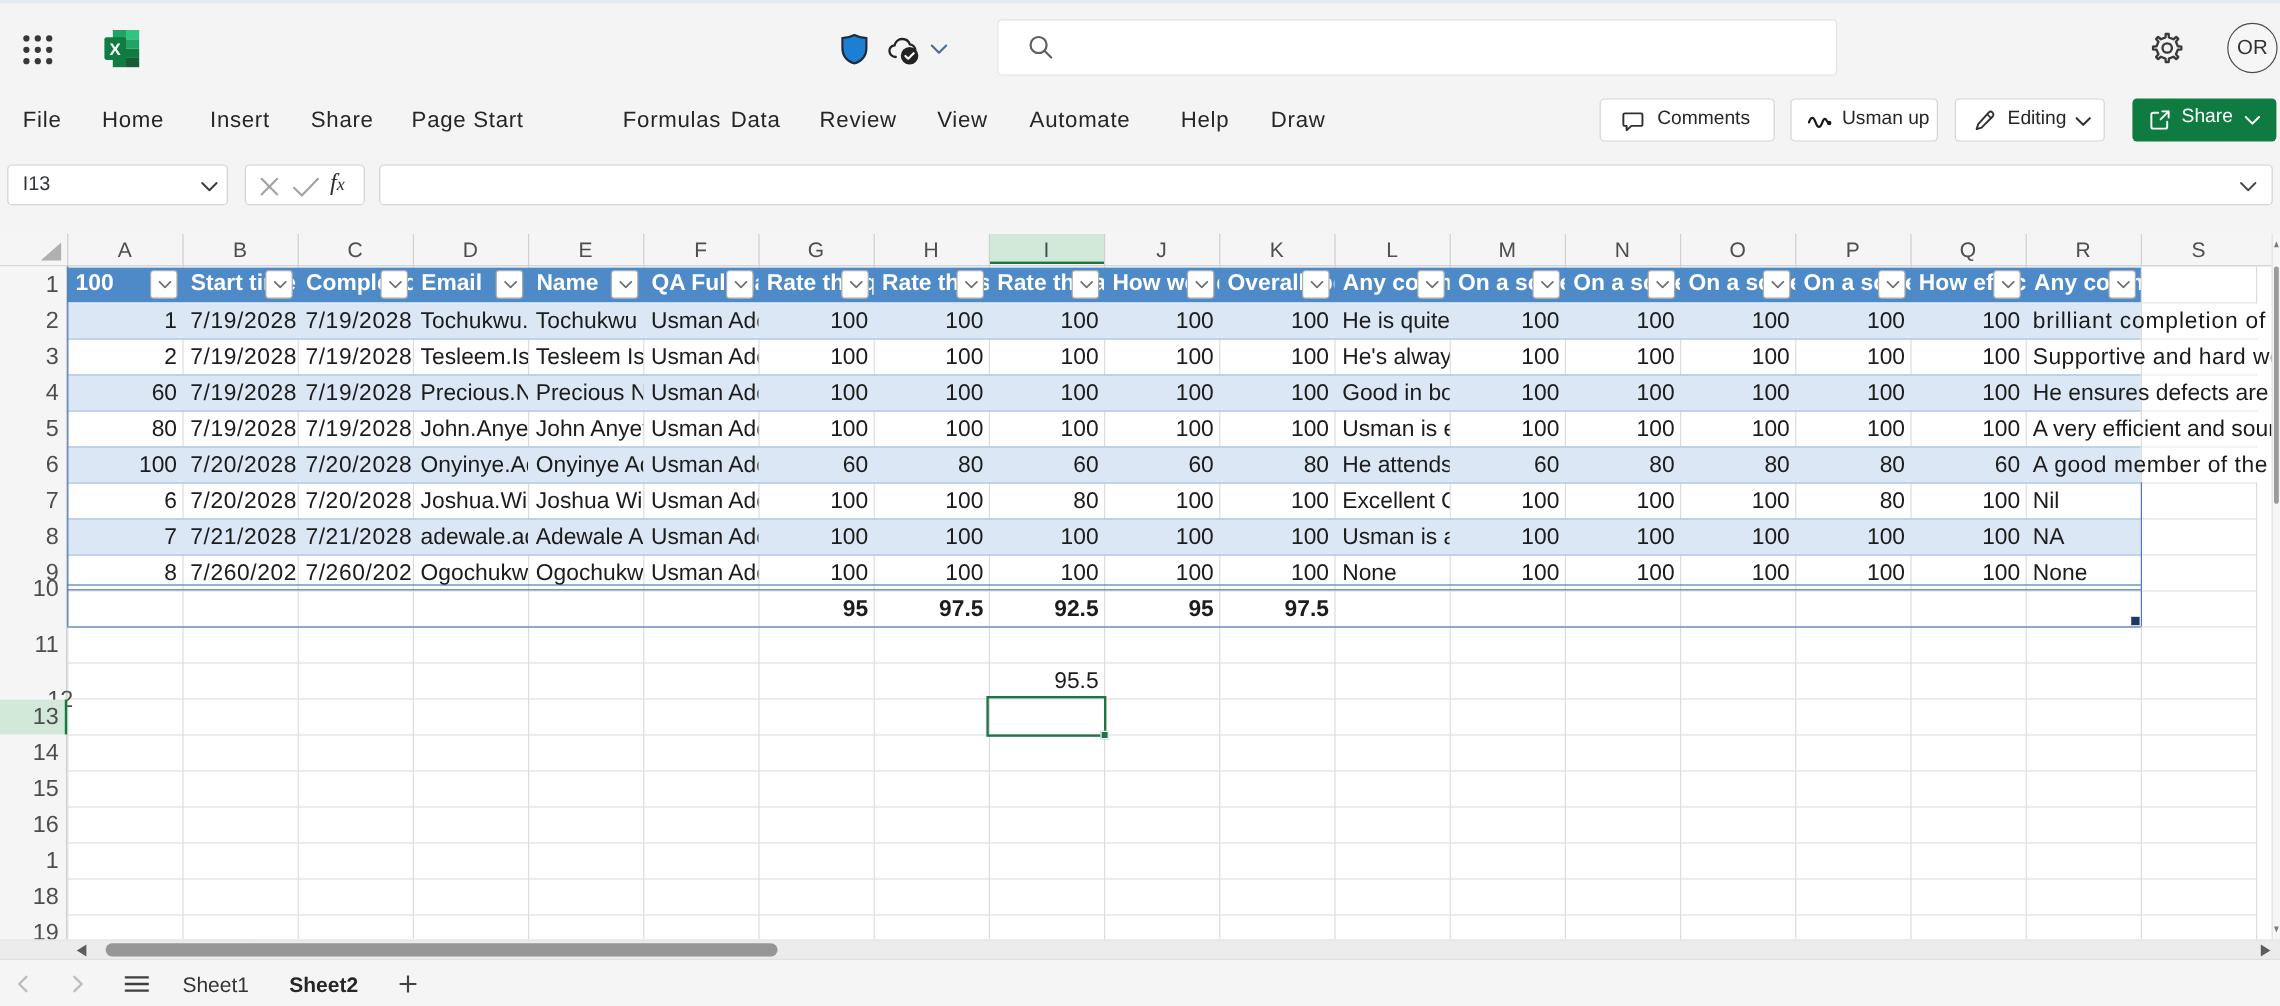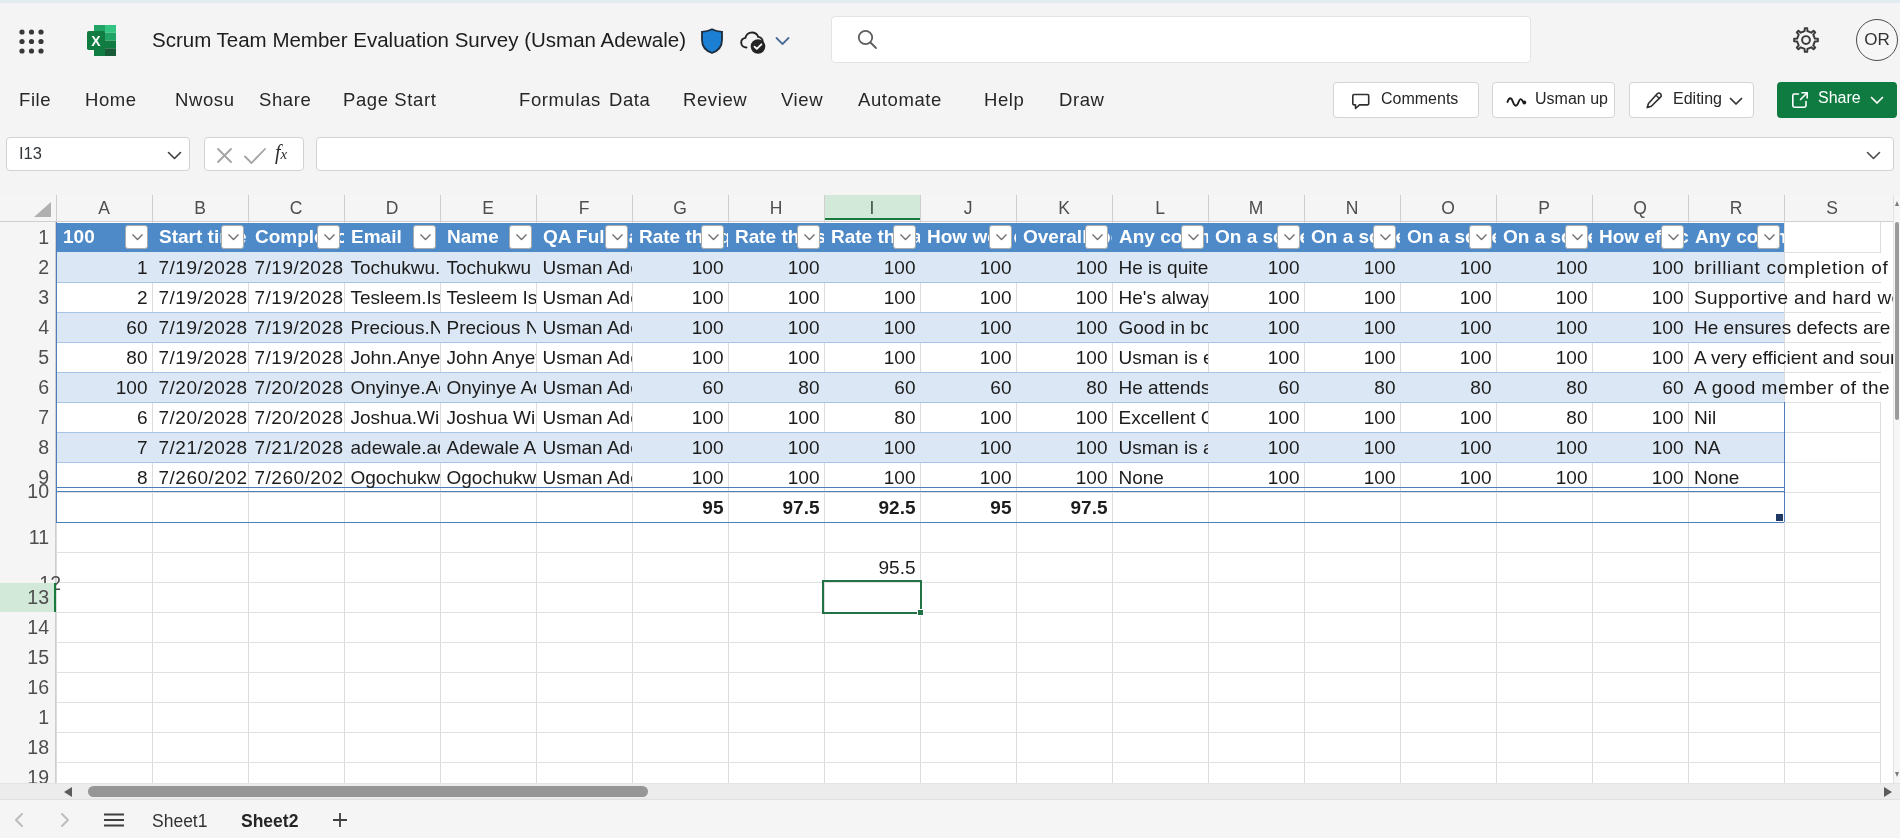--- a/index.html
+++ b/index.html
@@ -53,21 +53,20 @@
 <rect x="20" y="1" width="11" height="7.75" fill="#33c481"></rect>
 <rect x="20" y="8.75" width="11" height="7.75" fill="#21a366"></rect>
 <rect x="9" y="8.75" width="11" height="7.75" fill="#107c41"></rect>
 <rect x="9" y="16.5" width="11" height="7.75" fill="#185c37"></rect>
 <rect x="20" y="16.5" width="11" height="7.75" fill="#107c41"></rect>
 <rect x="20" y="24.25" width="11" height="7.75" fill="#185c37"></rect>
 <rect x="9" y="24.25" width="11" height="7.75" fill="#107c41"></rect>
 <rect x="2" y="7" width="18" height="19" rx="1.8" fill="#107c41"></rect>
 <text x="11" y="21.5" font-family="Liberation Sans" font-size="14" font-weight="bold" fill="#fff" text-anchor="middle">X</text>
 </svg>
-<div class="abs" style="left:152px;top:28px;font-size:20.5px;color:#1d1d1d">Scrum Team Member Evaluation Survey (Usman Adewale)</div>
 <svg class="abs" style="left:700px;top:28px" width="24" height="26" viewBox="0 0 24 26">
 <path d="M12 1.2 C15 2.8 18.5 3.6 22 3.8 L22 12 C22 18.5 17.8 23 12 25 C6.2 23 2 18.5 2 12 L2 3.8 C5.5 3.6 9 2.8 12 1.2 Z" fill="#1b7fd4" stroke="#1e2d3d" stroke-width="1.8"></path>
 </svg>
 <svg class="abs" style="left:738px;top:29px" width="30" height="28" viewBox="0 0 30 28">
 <path d="M8.5 18.5 C5.5 18.5 3.2 16.3 3.2 13.6 C3.2 11.2 5 9.3 7.4 8.9 C8 5.8 10.7 3.5 13.9 3.5 C16.8 3.5 19.3 5.3 20.2 7.9 C22.7 8.2 24.7 10.2 24.7 12.7" fill="none" stroke="#232323" stroke-width="1.9" stroke-linecap="round"></path>
 <circle cx="20" cy="17.5" r="7.3" fill="#232323"></circle>
 <path d="M16.5 17.6 L18.8 19.9 L23.4 15.3" stroke="#fff" stroke-width="1.8" fill="none" stroke-linecap="round" stroke-linejoin="round"></path>
 </svg>
 <svg class="abs" style="left:775px;top:36px" width="15" height="10" viewBox="0 0 15 10">
 <path d="M1.5 2 L7.5 8 L13.5 2" fill="none" stroke="#4a6e96" stroke-width="1.8" stroke-linecap="round" stroke-linejoin="round"></path>
@@ -78,21 +77,21 @@
 <path d="M13.5 13.5 L19 19" stroke="#5e5e5e" stroke-width="1.8" stroke-linecap="round"></path>
 </svg>
 <svg class="abs" style="left:1793px;top:27px" width="26" height="26" viewBox="0 0 24 24">
 <path fill="none" stroke="#3a3a3a" stroke-width="1.8" stroke-linejoin="round" d="M10.68 3.81 L10.90 1.05 L13.10 1.05 L13.32 3.81 L16.86 5.27 L18.96 3.48 L20.52 5.04 L18.73 7.14 L20.19 10.68 L22.95 10.90 L22.95 13.10 L20.19 13.32 L18.73 16.86 L20.52 18.96 L18.96 20.52 L16.86 18.73 L13.32 20.19 L13.10 22.95 L10.90 22.95 L10.68 20.19 L7.14 18.73 L5.04 20.52 L3.48 18.96 L5.27 16.86 L3.81 13.32 L1.05 13.10 L1.05 10.90 L3.81 10.68 L5.27 7.14 L3.48 5.04 L5.04 3.48 L7.14 5.27 Z"></path>
 <circle cx="12" cy="12" r="3.6" fill="none" stroke="#3a3a3a" stroke-width="1.8"></circle>
 </svg>
 <div class="abs" style="left:1856px;top:19px;width:42px;height:42px;border:1.3px solid #4d4d4d;border-radius:50%;background:#f6f6f6;text-align:center;line-height:40px;font-size:17px;color:#333">OR</div>
 <div class="abs" id="menubar"></div>
 <div class="abs menuitem" style="left:19px;top:89px">File</div>
 <div class="abs menuitem" style="left:85px;top:89px">Home</div>
-<div class="abs menuitem" style="left:175px;top:89px">Nwosu</div>
+<div class="abs menuitem" style="left:175px;top:89px">Insert</div>
 <div class="abs menuitem" style="left:259px;top:89px">Share</div>
 <div class="abs menuitem" style="left:343px;top:89px">Page Start</div>
 <div class="abs menuitem" style="left:519px;top:89px">Formulas</div>
 <div class="abs menuitem" style="left:609px;top:89px">Data</div>
 <div class="abs menuitem" style="left:683px;top:89px">Review</div>
 <div class="abs menuitem" style="left:781px;top:89px">View</div>
 <div class="abs menuitem" style="left:858px;top:89px">Automate</div>
 <div class="abs menuitem" style="left:984px;top:89px">Help</div>
 <div class="abs menuitem" style="left:1059px;top:89px">Draw</div>
 <div class="abs" style="left:1333px;top:82px;width:146px;height:36px;background:#fff;border:1px solid #d4d4d4;border-radius:4px">

